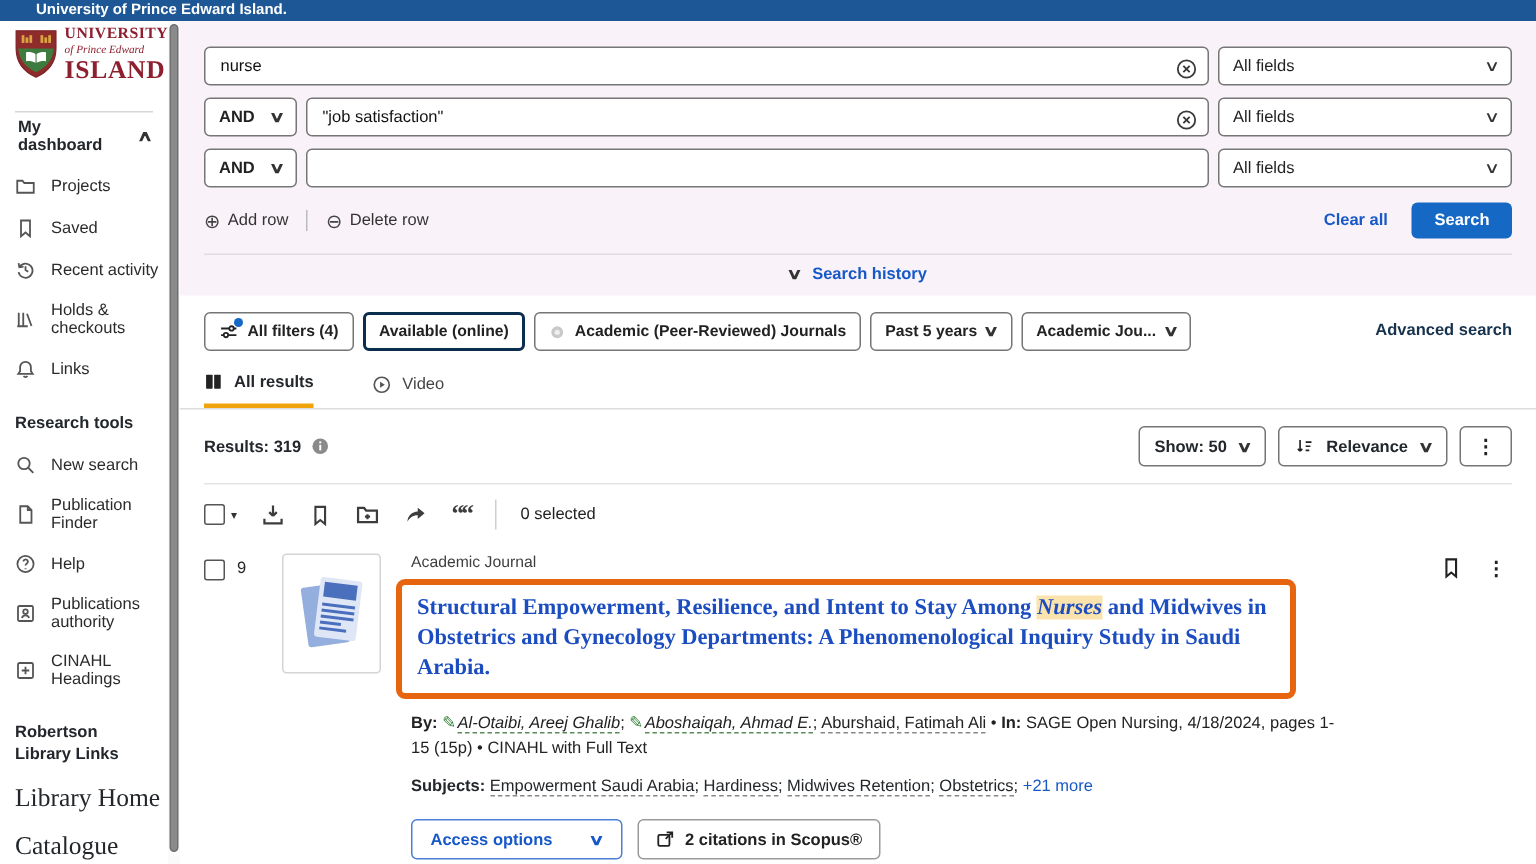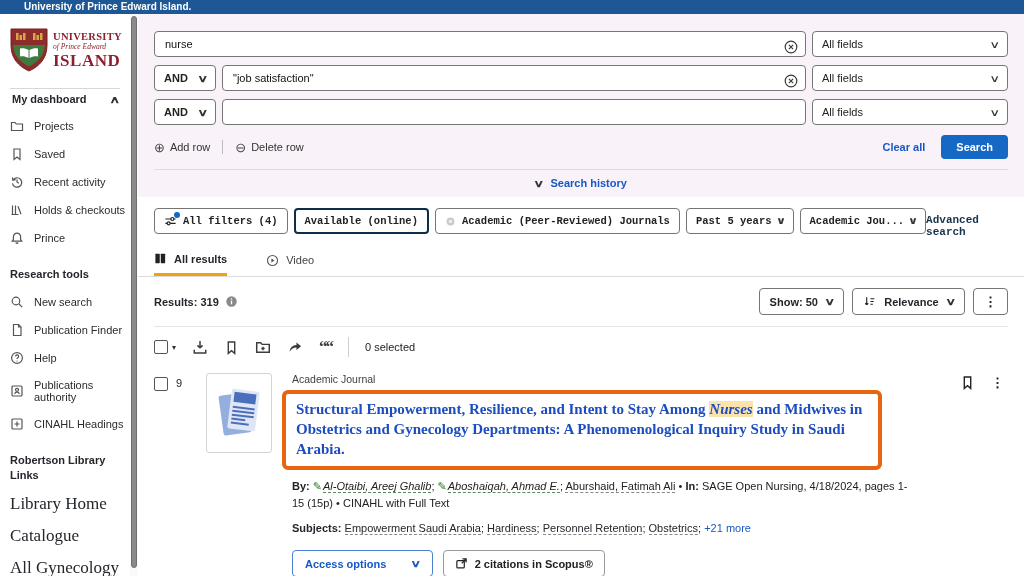--- a/index.html
+++ b/index.html
@@ -3,21 +3,21 @@
 <meta charset="utf-8">
 <style>
   * { margin:0; padding:0; box-sizing:border-box; }
   html,body { width:1024px; height:576px; overflow:hidden; background:#fff;
     font-family:"Liberation Sans", sans-serif; color:#23272b; }
   .topbar { height:14px; background:#1d5795; color:#fff; font-size:10px; font-weight:bold;
     line-height:14px; padding-left:24px; }
   .app { display:flex; height:562px; }
 
   
-  .sidebar { width:130px; background:#fff; padding:14px 0 0 10px; flex-shrink:0; }
+  .sidebar { width:112px; background:#fff; padding:0 0 0 10px; flex-shrink:0; }
   .logo { display:flex; align-items:center; gap:5px; }
   .logo-text { font-family:"Liberation Serif", serif; color:#8e1f2f; line-height:1; }
   .logo-l1 { font-weight:bold; font-size:10.5px; letter-spacing:.3px; }
   .logo-l2 { font-style:italic; font-size:7.5px; margin:1px 0; }
   .logo-l3 { font-weight:bold; font-size:17px; letter-spacing:.5px; }
   .side-divider { border-top:1px solid #d7d7d7; margin:16px 10px 0 0; }
   .dash-hdr { display:flex; justify-content:space-between; align-items:center;
     margin:4px 12px 4px 2px; font-size:11px; font-weight:bold;gap:11px; }
   .chev { font-size:10px; color:#333; transform:scaleX(1.5); display:inline-block; }
   .side-item { display:flex; align-items:center; gap:10px; margin-top:14px; font-size:11px;
@@ -52,21 +52,21 @@
   .ctl-btn { display:flex; align-items:center; gap:5px; cursor:pointer; }
   .circle-glyph { font-size:13px; color:#444; line-height:1; }
   .right-actions { display:flex; align-items:center; gap:16px; }
   .clear-all { color:#1758c7; font-size:11px; font-weight:bold; cursor:pointer; }
   .search-btn { background:#1568c4; color:#fff; font-size:11px; font-weight:bold;
     border:none; border-radius:4px; padding:6px 15px; cursor:pointer; }
   .panel-hr { border-top:1px solid #e3dbe2; margin-top:10px; }
   .history-row { display:flex; justify-content:center; align-items:center; gap:8px;
     padding:7px 0 8px; color:#1758c7; font-size:11px; font-weight:bold; cursor:pointer; }
 
-  .filters-row { display:flex; justify-content:space-between; align-items:flex-start; padding:11px 16px 0;font-family:Liberation Mono, monospace; }
+  .filters-row { display:flex; justify-content:space-between; align-items:flex-start; padding:11px 16px 0; }
   .chips { display:flex; gap:6px; }
   .chip { display:flex; align-items:center; gap:6px; background:#fff; border:1px solid #757575;
     border-radius:4px; padding:5px 9px; font-size:10.5px; font-weight:bold; color:#222;
     cursor:pointer; white-space:nowrap; }
   .chip.selected { border:2px solid #0b2d4e; box-shadow:inset 0 0 0 1px #fff; }
   .filter-ic-wrap { position:relative; display:inline-flex; }
   .badge-dot { position:absolute; top:-3px; right:-3px; width:6px; height:6px;
     background:#1568c4; border-radius:50%; }
   .adv-search { font-size:11px; font-weight:bold; color:#16324c; margin-top:6px; cursor:pointer; }
 
@@ -183,21 +183,21 @@
       <svg class="ic" width="14" height="14" viewBox="0 0 14 14" fill="none" stroke="#555" stroke-width="1.2">
           <path d="M2.5 2.5v9M5.5 2.5v9M8 3.2l3 8.1M1.5 11.5h7"></path>
         </svg>
       <span>Holds &amp; checkouts</span>
     </div>
     <div class="side-item">
       <svg class="ic" width="14" height="14" viewBox="0 0 14 14" fill="none" stroke="#555" stroke-width="1.2">
           <path d="M7 2.2a3.6 3.6 0 0 1 3.6 3.6v2.7l1.2 1.7H2.2l1.2-1.7V5.8A3.6 3.6 0 0 1 7 2.2z"></path>
           <path d="M5.8 11.6a1.3 1.3 0 0 0 2.4 0"></path>
         </svg>
-      <span>Prince</span>
+      <span>Links</span>
     </div>
 
     <div class="side-hdr">Research tools</div>
     <div class="side-item">
       <svg class="ic" width="14" height="14" viewBox="0 0 14 14" fill="none" stroke="#555" stroke-width="1.2">
           <circle cx="6" cy="6" r="3.8"></circle>
           <path d="M9 9l3.2 3.2"></path>
         </svg>
       <span>New search</span>
     </div>
@@ -458,21 +458,21 @@
           <span>•</span>
           <span class="blabel">In:</span>
           <span>SAGE Open Nursing, 4/18/2024, pages 1-15 (15p)</span>
           <span>•</span>
           <span>CINAHL with Full Text</span>
         </div>
         <div class="subjects">
           <span class="blabel">Subjects:</span>
           <span class="subj">Empowerment Saudi Arabia</span><span>;</span>
           <span class="subj">Hardiness</span><span>;</span>
-          <span class="subj">Personnel Retention</span><span>;</span>
+          <span class="subj">Midwives Retention</span><span>;</span>
           <span class="subj">Obstetrics</span><span>;</span>
           <span class="more-link">+21 more</span>
         </div>
         <div class="res-btns">
           <div class="access-btn">
             <span>Access options</span>
             <span class="chev" style="color:#1758c7;">∨</span>
           </div>
           <div class="cite-btn">
             <svg class="ic" width="13" height="13" viewBox="0 0 14 14" fill="none" stroke="#222" stroke-width="1.3">

